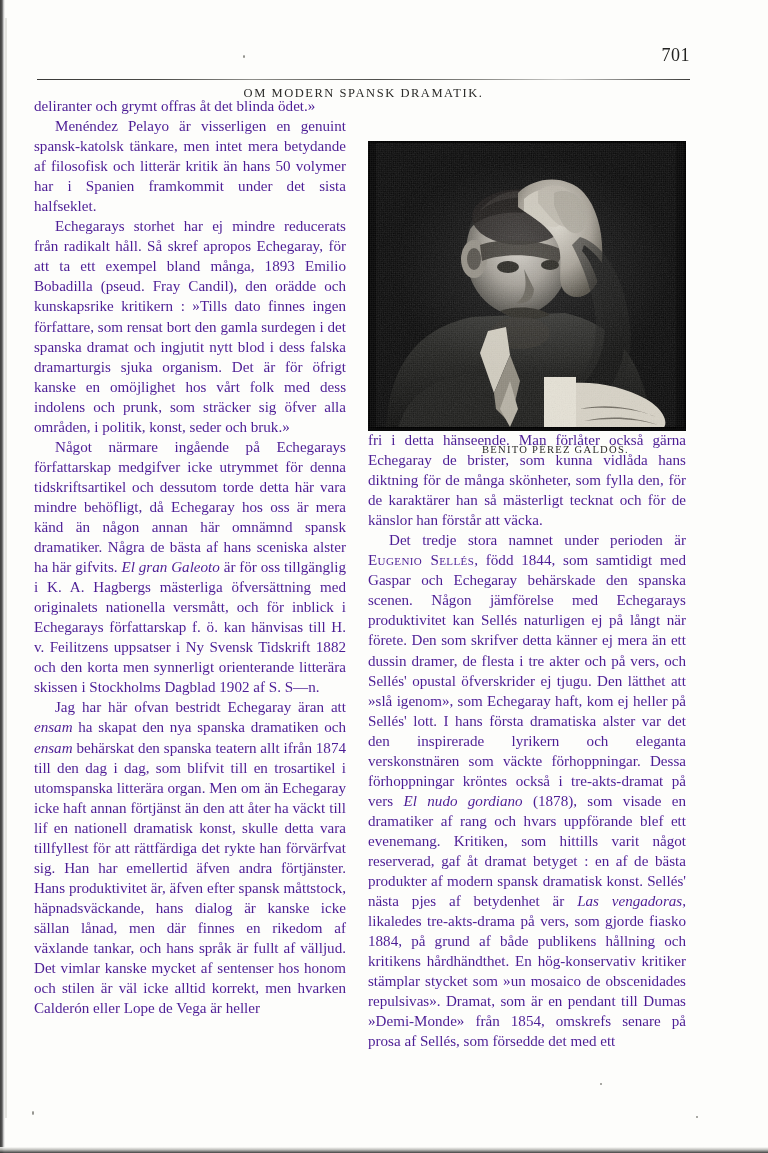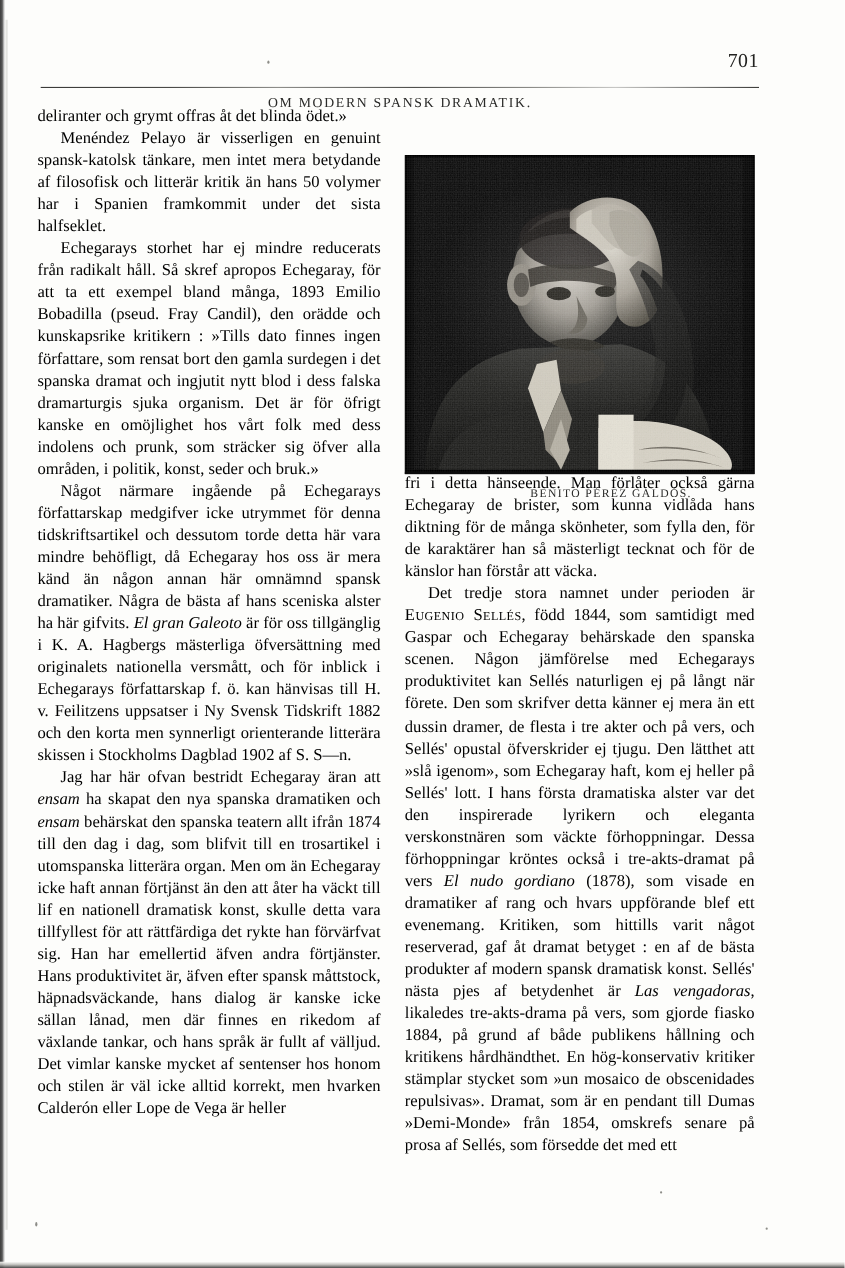--- a/index.html
+++ b/index.html
@@ -86,21 +86,21 @@
         #3a3a38 0%, #4a4a47 18%, #8e8e8a 33%, #4f4f4c 52%,
         #8a8a86 68%, #55555252 80%, #3d3d3b 100%);
   }
 
   
   .col {
     position: absolute;
     top: 96px;
     font-size: 15.1px;
     line-height: 20.05px;
-    color: #000000;
+    color: #4c1d95;
     text-align: justify;
     text-justify: inter-word;
     -webkit-hyphens: none;
     hyphens: none;
   }
   .col-left  { left: 34px;  width: 312px; }
   .col-right { left: 368px; width: 318px; top: 430px; }
 
   .col p {
     margin: 0;

